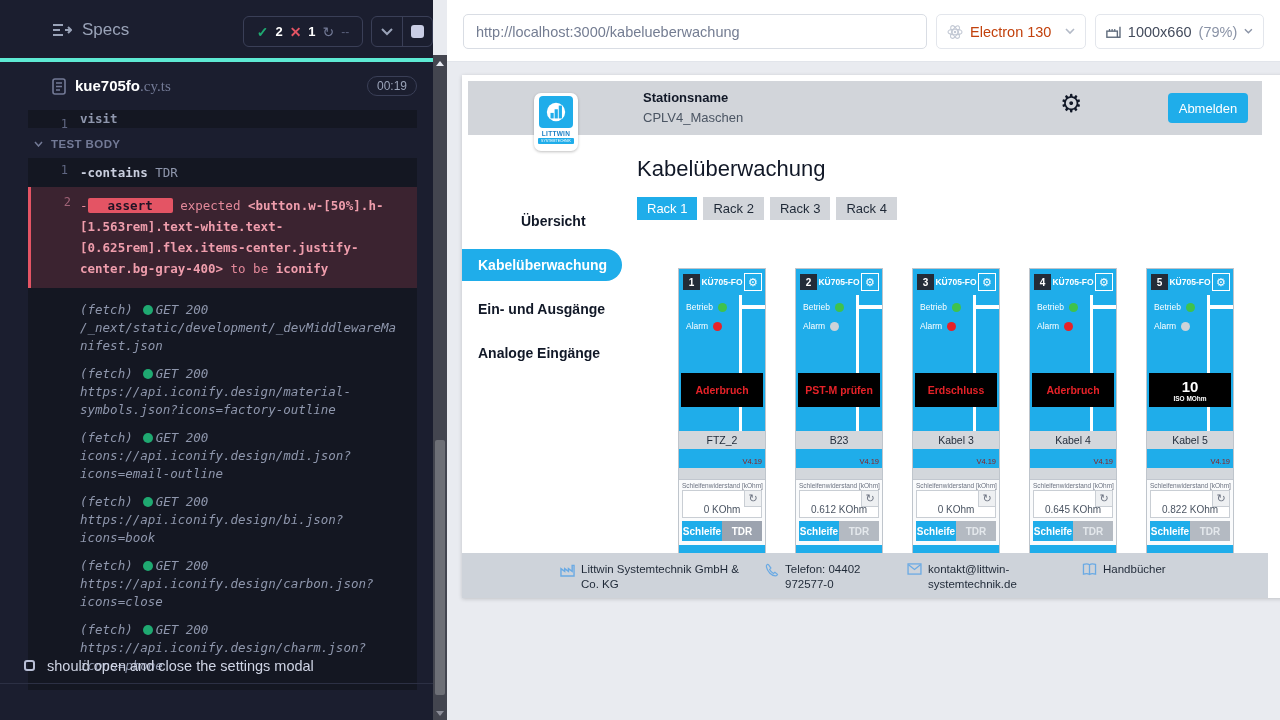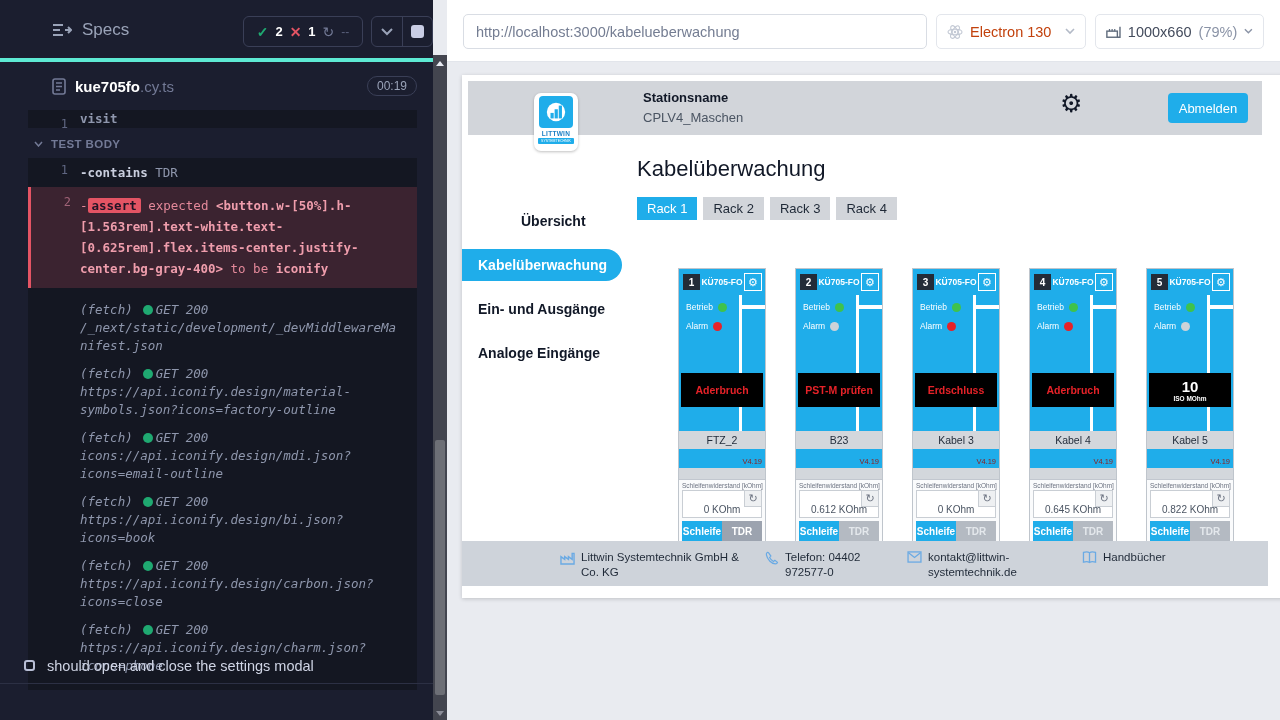--- a/index.html
+++ b/index.html
@@ -18,34 +18,34 @@
   .stat-pending-icon { color:#737a96; font-size:14px; }
   .stat-dash { color:#5a617c; font-size:12px; }
   .runner-controls { position:absolute; left:371px; top:16px; width:62px; height:31px; border:1px solid #3a3f57; border-radius:6px; display:flex; }
   .rc-cell { flex:1; display:flex; align-items:center; justify-content:center; cursor:pointer; }
   .rc-cell + .rc-cell { border-left:1px solid #3a3f57; }
   .stop-square { width:13px; height:13px; border-radius:3px; background:#c9cde4; }
 
   .spec-row { position:absolute; left:0; top:62px; width:100%; height:48px; display:flex; align-items:center; padding:0 16px 0 52px; }
   .spec-name { font-size:15px; margin-left:9px; }
   .spec-name b { color:#ffffff; font-weight:bold; }
-  .spec-name span { color:#737a96; }
+  .spec-name span { color:#737a96;font-family:Liberation Serif, serif; }
   .spec-duration { margin-left:auto; border:1px solid #3a3f57; border-radius:11px; padding:2px 9px; font-size:12px; color:#9aa3b8; }
 
   .log-col { position:absolute; left:28px; top:110px; width:389px; font-family:"DejaVu Sans Mono", monospace; font-size:12.5px; }
   .cmd-row { position:relative; background:#141722; padding:5px 8px 5px 52px; color:#8f97ad; cursor:pointer; }
   .cmd-num { position:absolute; left:0; top:5px; width:40px; text-align:right; color:#5f6682; font-size:12px; }
   .cmd-name { font-weight:bold; color:#c9cede; }
   .cmd-arg { color:#8f97ad; }
   .section-head { display:flex; align-items:center; gap:8px; padding:10px 0 8px 6px; color:#737a96; font-size:11.5px; font-weight:bold; letter-spacing:.4px; font-family:"Liberation Sans", sans-serif; cursor:pointer; }
   .row-visit { height:18px; overflow:hidden; padding-top:0; padding-bottom:0; line-height:18px; }
   .row-contains { margin-bottom:0; padding:7px 8px 7px 52px; }
   .row-assert { background:#3b2330; border-left:3px solid #e45464; padding:8px 10px 9px 49px; color:#e4899a; line-height:21px; overflow-wrap:anywhere; }
   .row-assert .cmd-num { color:#a06377; }
-  .assert-chip { background:#e45464; color:#201425; font-weight:bold; padding:0 4px; border-radius:2px; }
+  .assert-chip { background:#e45464; color:#201425; font-weight:bold; padding:0 20px; border-radius:2px; }
   .assert-sel { font-weight:bold; color:#ef9dac; }
   .assert-state { font-weight:bold; color:#ef9dac; }
   .fetch-block { background:#141722; padding:8px 8px 10px 0; }
   .fetch-entry { padding:5px 8px 5px 52px; line-height:18px; font-style:italic; color:#8f97ad; cursor:pointer; overflow-wrap:anywhere; }
   .fetch-dot { display:inline-block; width:10px; height:10px; border-radius:50%; background:#1fa971; margin:0 3px 0 10px; vertical-align:-1px; }
   .pending-row { position:absolute; left:0; top:648px; width:433px; height:36px; display:flex; align-items:center; gap:12px; padding-left:24px; color:#cfd4e4; font-size:14.5px; cursor:pointer; border-bottom:1px solid #2c3044; }
   .pending-icon { width:11px; height:11px; border:2px solid #b9bfd6; border-radius:3px; }
 
   
   .rscroll { position:absolute; left:433px; top:55px; width:14px; height:665px; background:#43454f; }
@@ -113,21 +113,21 @@
   .res-box { position:relative; margin:1px 3px 0 3px; height:28px; background:#fff; border:1px solid #c9ced4; }
   .refresh-btn { position:absolute; right:0; top:0; width:17px; height:16px; border-left:1px solid #c9ced4; border-bottom:1px solid #c9ced4; background:#eef0f2; color:#6b7280; font-size:11px; line-height:15px; text-align:center; cursor:pointer; }
   .res-value { position:absolute; left:0; right:0; bottom:2px; text-align:center; font-size:10px; color:#4b5563; }
   .btn-row { display:flex; margin:3px 3px 0 3px; height:20px; }
   .mini-btn { flex:1; border:none; font-size:10px; font-weight:bold; font-family:"Liberation Sans",sans-serif; cursor:pointer; display:flex; align-items:center; justify-content:center; }
   .btn-schleife { background:#1fadea; color:#fff; }
   .btn-tdr-on { background:#9ca3af; color:#fff; }
   .btn-tdr-off { background:#b4bac2; color:#e4e8ec; }
   .card-bottom { position:absolute; left:0; right:0; top:276px; height:10px; background:#1fadea; }
 
-  .app-footer { position:absolute; left:0; bottom:12px; width:806px; height:45px; background:#ced3da; z-index:4; }
+  .app-footer { position:absolute; left:0; bottom:0; width:806px; height:45px; background:#ced3da; z-index:4; }
   .foot-item { position:absolute; top:9px; display:flex; gap:6px; font-size:11.5px; color:#1f2937; line-height:15px; }
   .foot-icon { flex:none; margin-top:1px; }
 
   svg { display:block; }
 </style>
 </head>
 <body>
 
 <div class="runner">
   <div class="runner-header">

